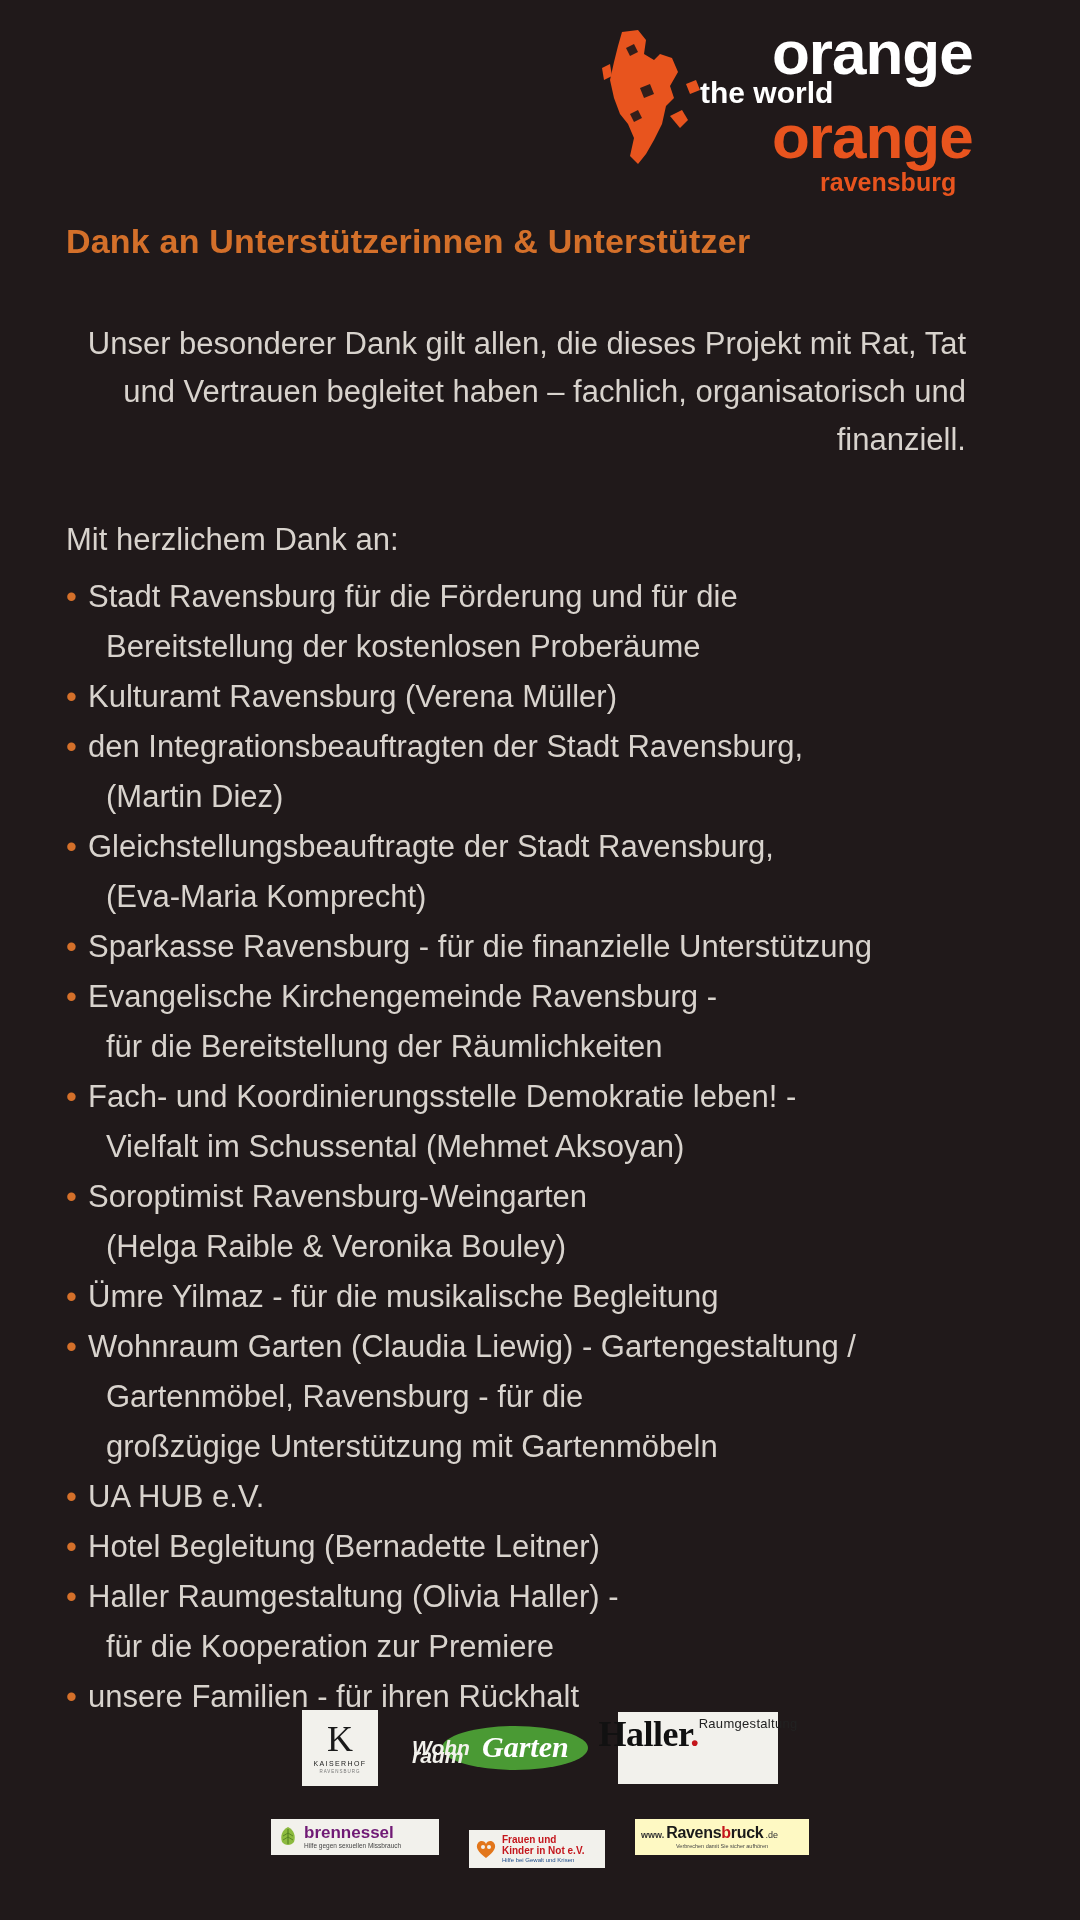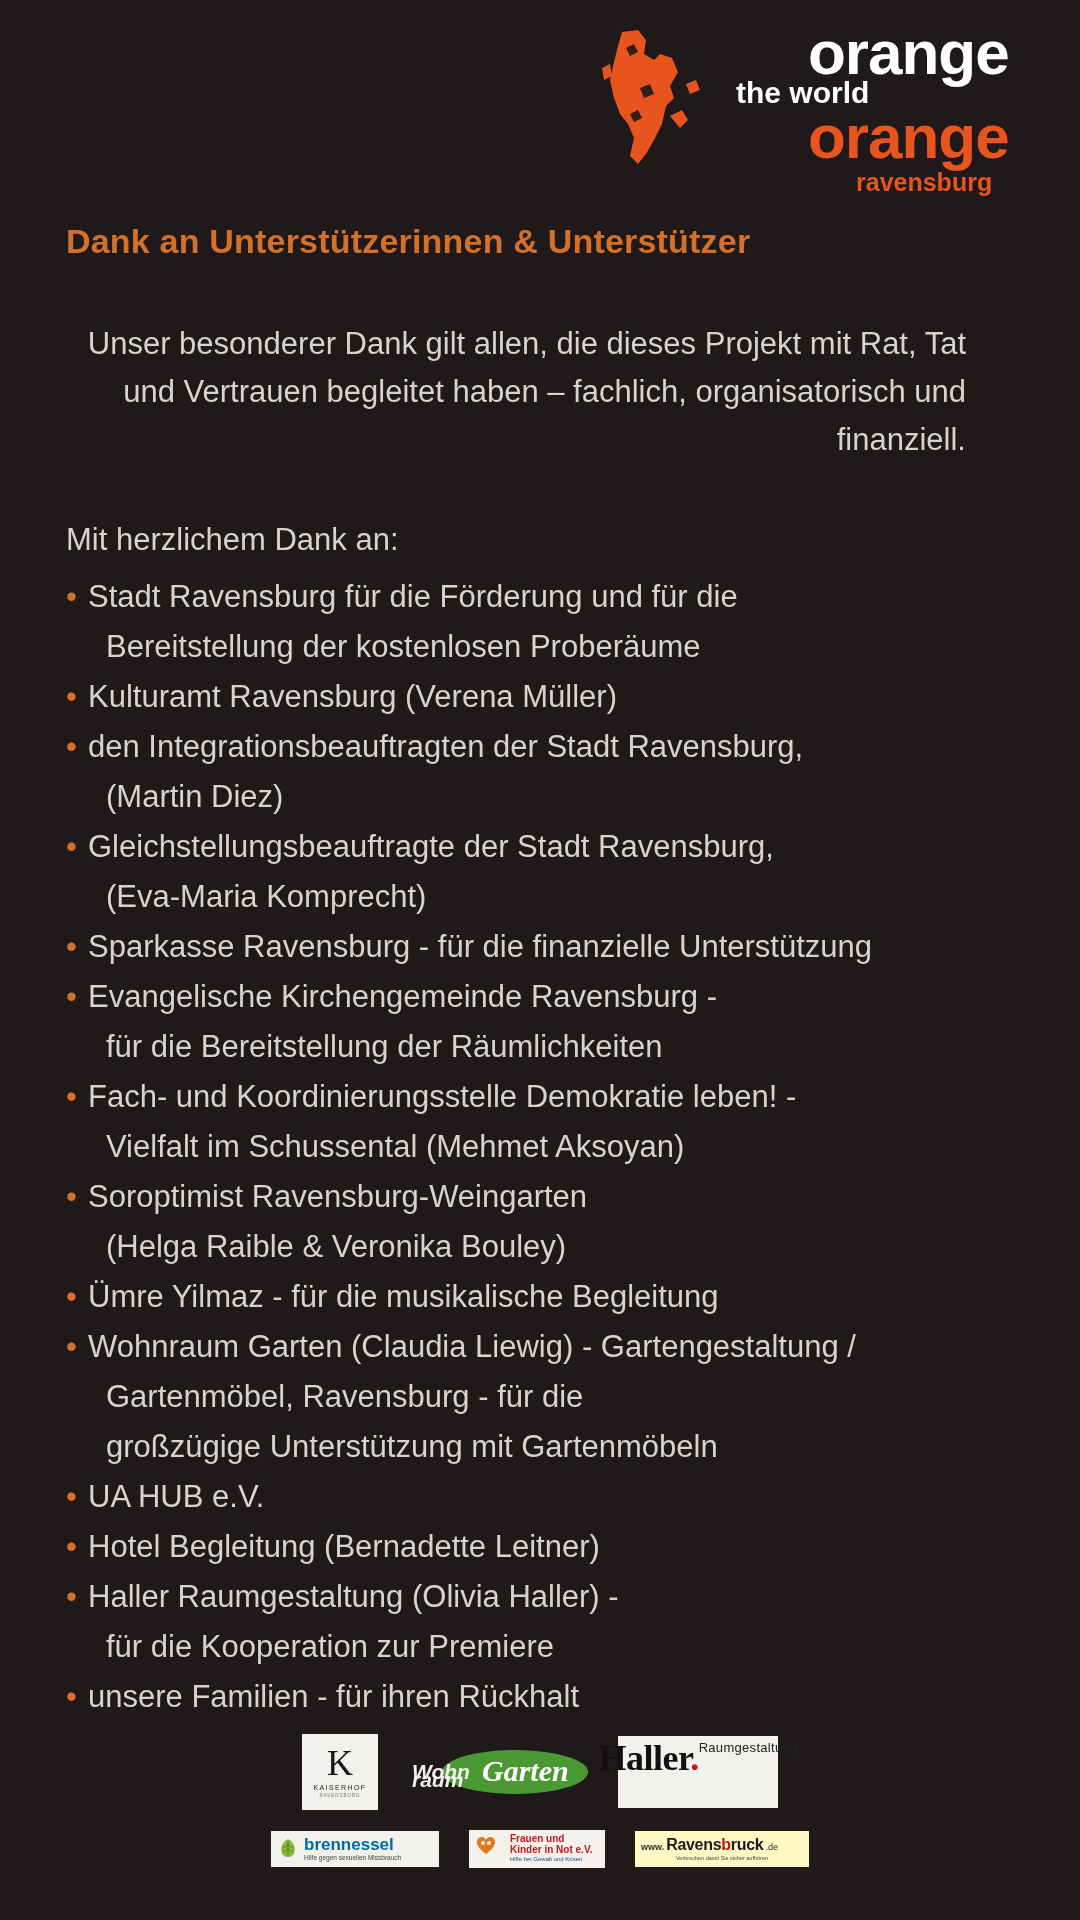--- a/index.html
+++ b/index.html
@@ -36,21 +36,20 @@
     top: 10px;
     width: 112px;
     height: 140px;
   }
   .logo-text {
     position: absolute;
     left: 100px;
     top: 0;
     width: 340px;
     height: 168px;
-    margin-left: 36px;
   }
   .logo-orange-1 {
     position: absolute;
     top: 4px;
     left: 72px;
     font-size: 62px;
     font-weight: bold;
     color: #ffffff;
     letter-spacing: -1px;
     line-height: 1;
@@ -268,36 +267,38 @@
     gap: 5px;
   }
   .logo-brennessel .leaf {
     width: 22px;
     height: 22px;
     flex: 0 0 22px;
   }
   .logo-brennessel .b-text .b-name {
     font-size: 17px;
     font-weight: bold;
-    color: #0369a1;
+    color: #701a75;
     line-height: 17px;
   }
   .logo-brennessel .b-text .b-sub {
     font-size: 6.5px;
     color: #444;
     line-height: 9px;
   }
 
   .logo-frauen {
     width: 136px;
     height: 38px;
     background: #f2f1ec;
     display: flex;
+    align-items: center;
     padding: 3px 5px;
-    gap: 12px;
+    gap: 4px;
+    margin-top: 24px;
   }
   .logo-frauen .heart {
     width: 24px;
     height: 24px;
     flex: 0 0 24px;
   }
   .logo-frauen .f-l1 {
     font-size: 10px;
     font-weight: bold;
     color: #c4161c;

